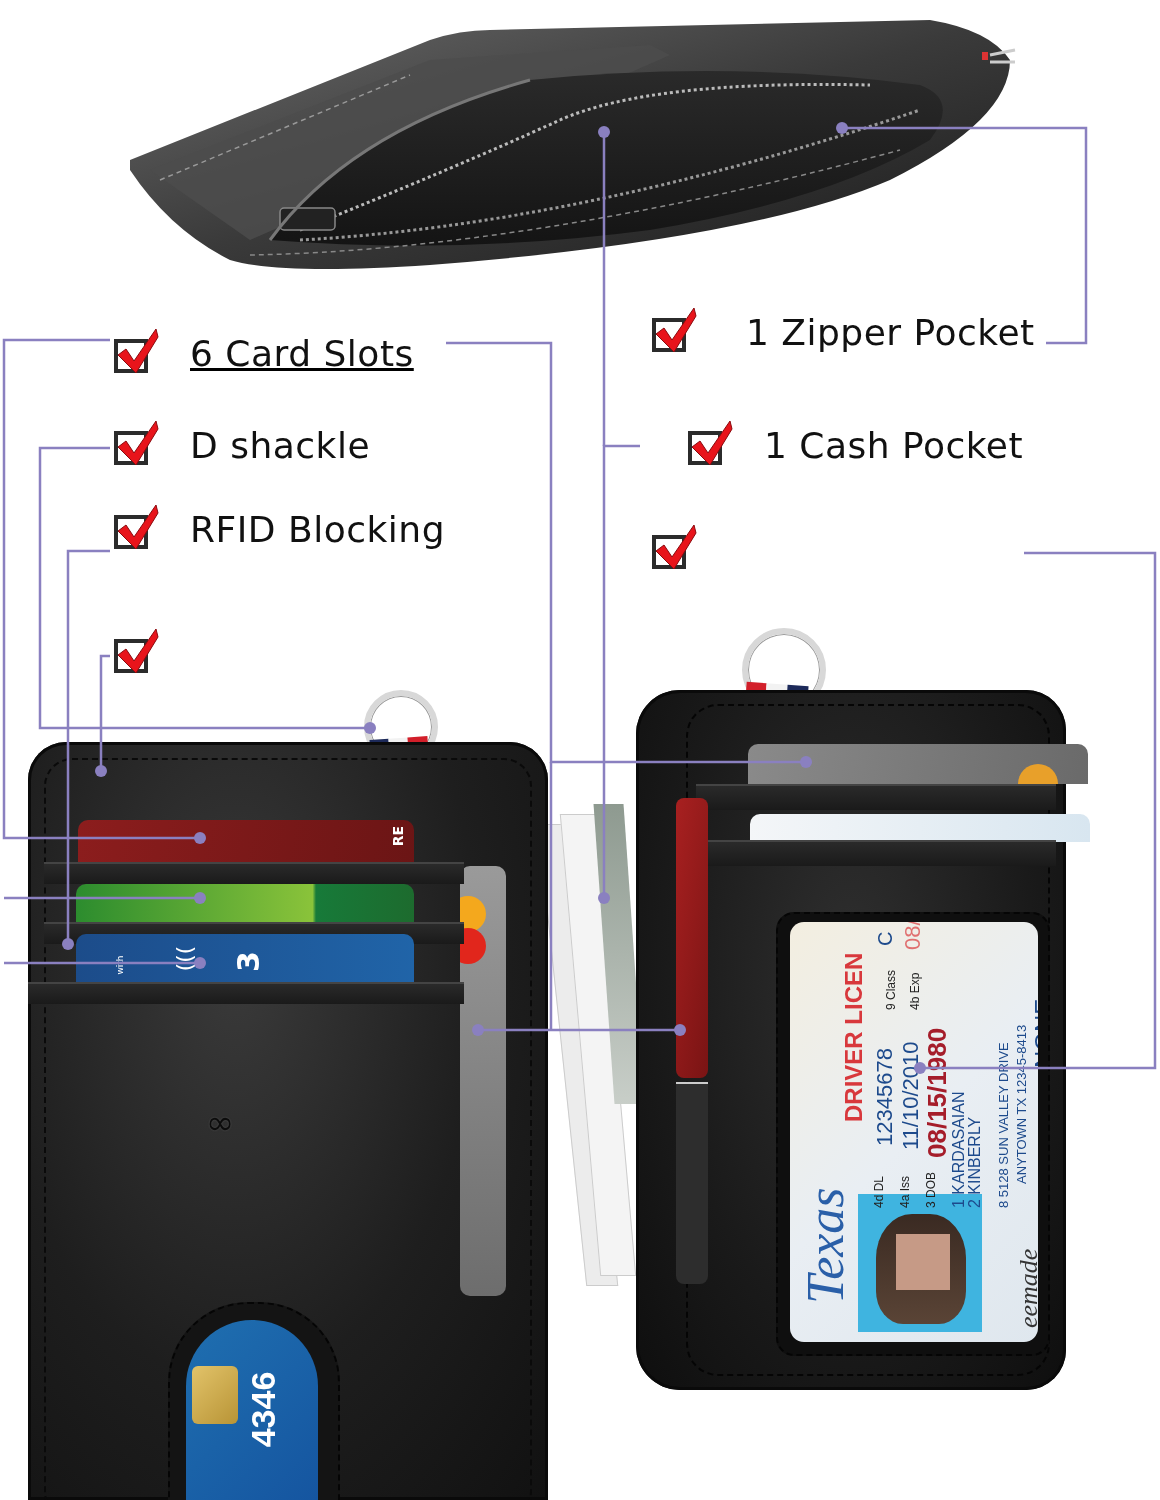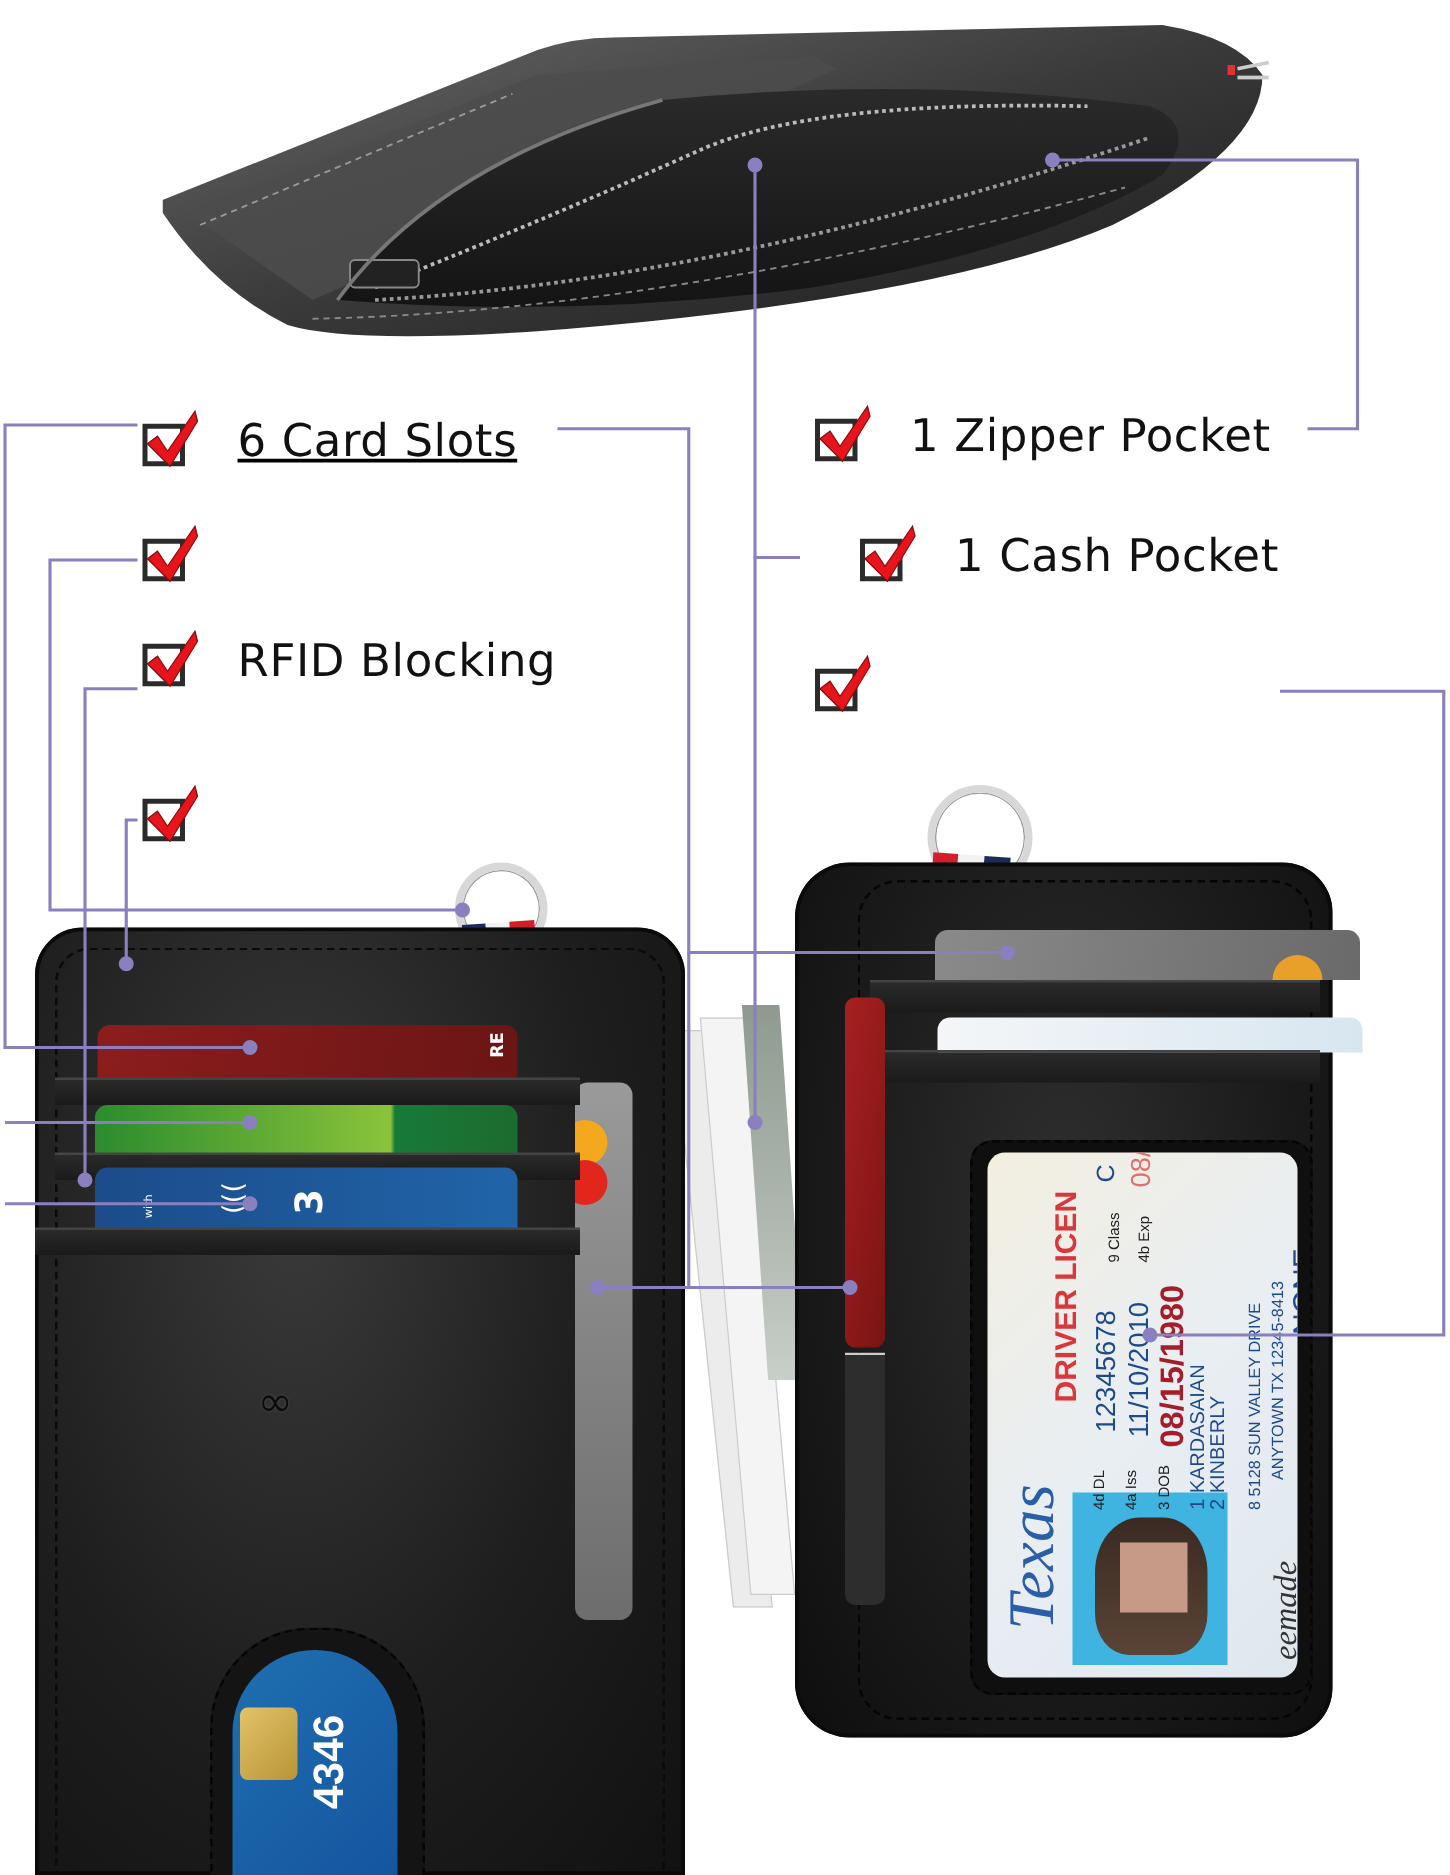--- a/index.html
+++ b/index.html
@@ -222,40 +222,41 @@
   </div>
   <span class="feature-label">6 Card Slots</span>
 </div>
 <div class="feature" style="left:112px;top:420px;">
   <div class="checkbox">
     <div class="box"></div>
     <svg viewBox="0 0 50 50">
         <path d="M6 28 L14 22 L22 34 L44 2 L46 10 L24 46 Z" fill="#e8141b" stroke="#8a0a0e" stroke-width="1"></path>
       </svg>
   </div>
+  <span class="feature-label">D shackle</span>
 </div>
 <div class="feature" style="left:112px;top:504px;">
   <div class="checkbox">
     <div class="box"></div>
     <svg viewBox="0 0 50 50">
         <path d="M6 28 L14 22 L22 34 L44 2 L46 10 L24 46 Z" fill="#e8141b" stroke="#8a0a0e" stroke-width="1"></path>
       </svg>
   </div>
   <span class="feature-label">RFID Blocking</span>
 </div>
 <div class="feature" style="left:112px;top:628px;">
   <div class="checkbox">
     <div class="box"></div>
     <svg viewBox="0 0 50 50">
         <path d="M6 28 L14 22 L22 34 L44 2 L46 10 L24 46 Z" fill="#e8141b" stroke="#8a0a0e" stroke-width="1"></path>
       </svg>
   </div>
 </div>
 
-<div class="feature" style="left:650px;top:324px;">
+<div class="feature" style="left:650px;top:307px;gap:18px;">
   <div class="checkbox">
     <div class="box"></div>
     <svg viewBox="0 0 50 50">
         <path d="M6 28 L14 22 L22 34 L44 2 L46 10 L24 46 Z" fill="#e8141b" stroke="#8a0a0e" stroke-width="1"></path>
       </svg>
   </div>
   <span class="feature-label">1 Zipper Pocket</span>
 </div>
 <div class="feature" style="left:686px;top:420px;">
   <div class="checkbox">

